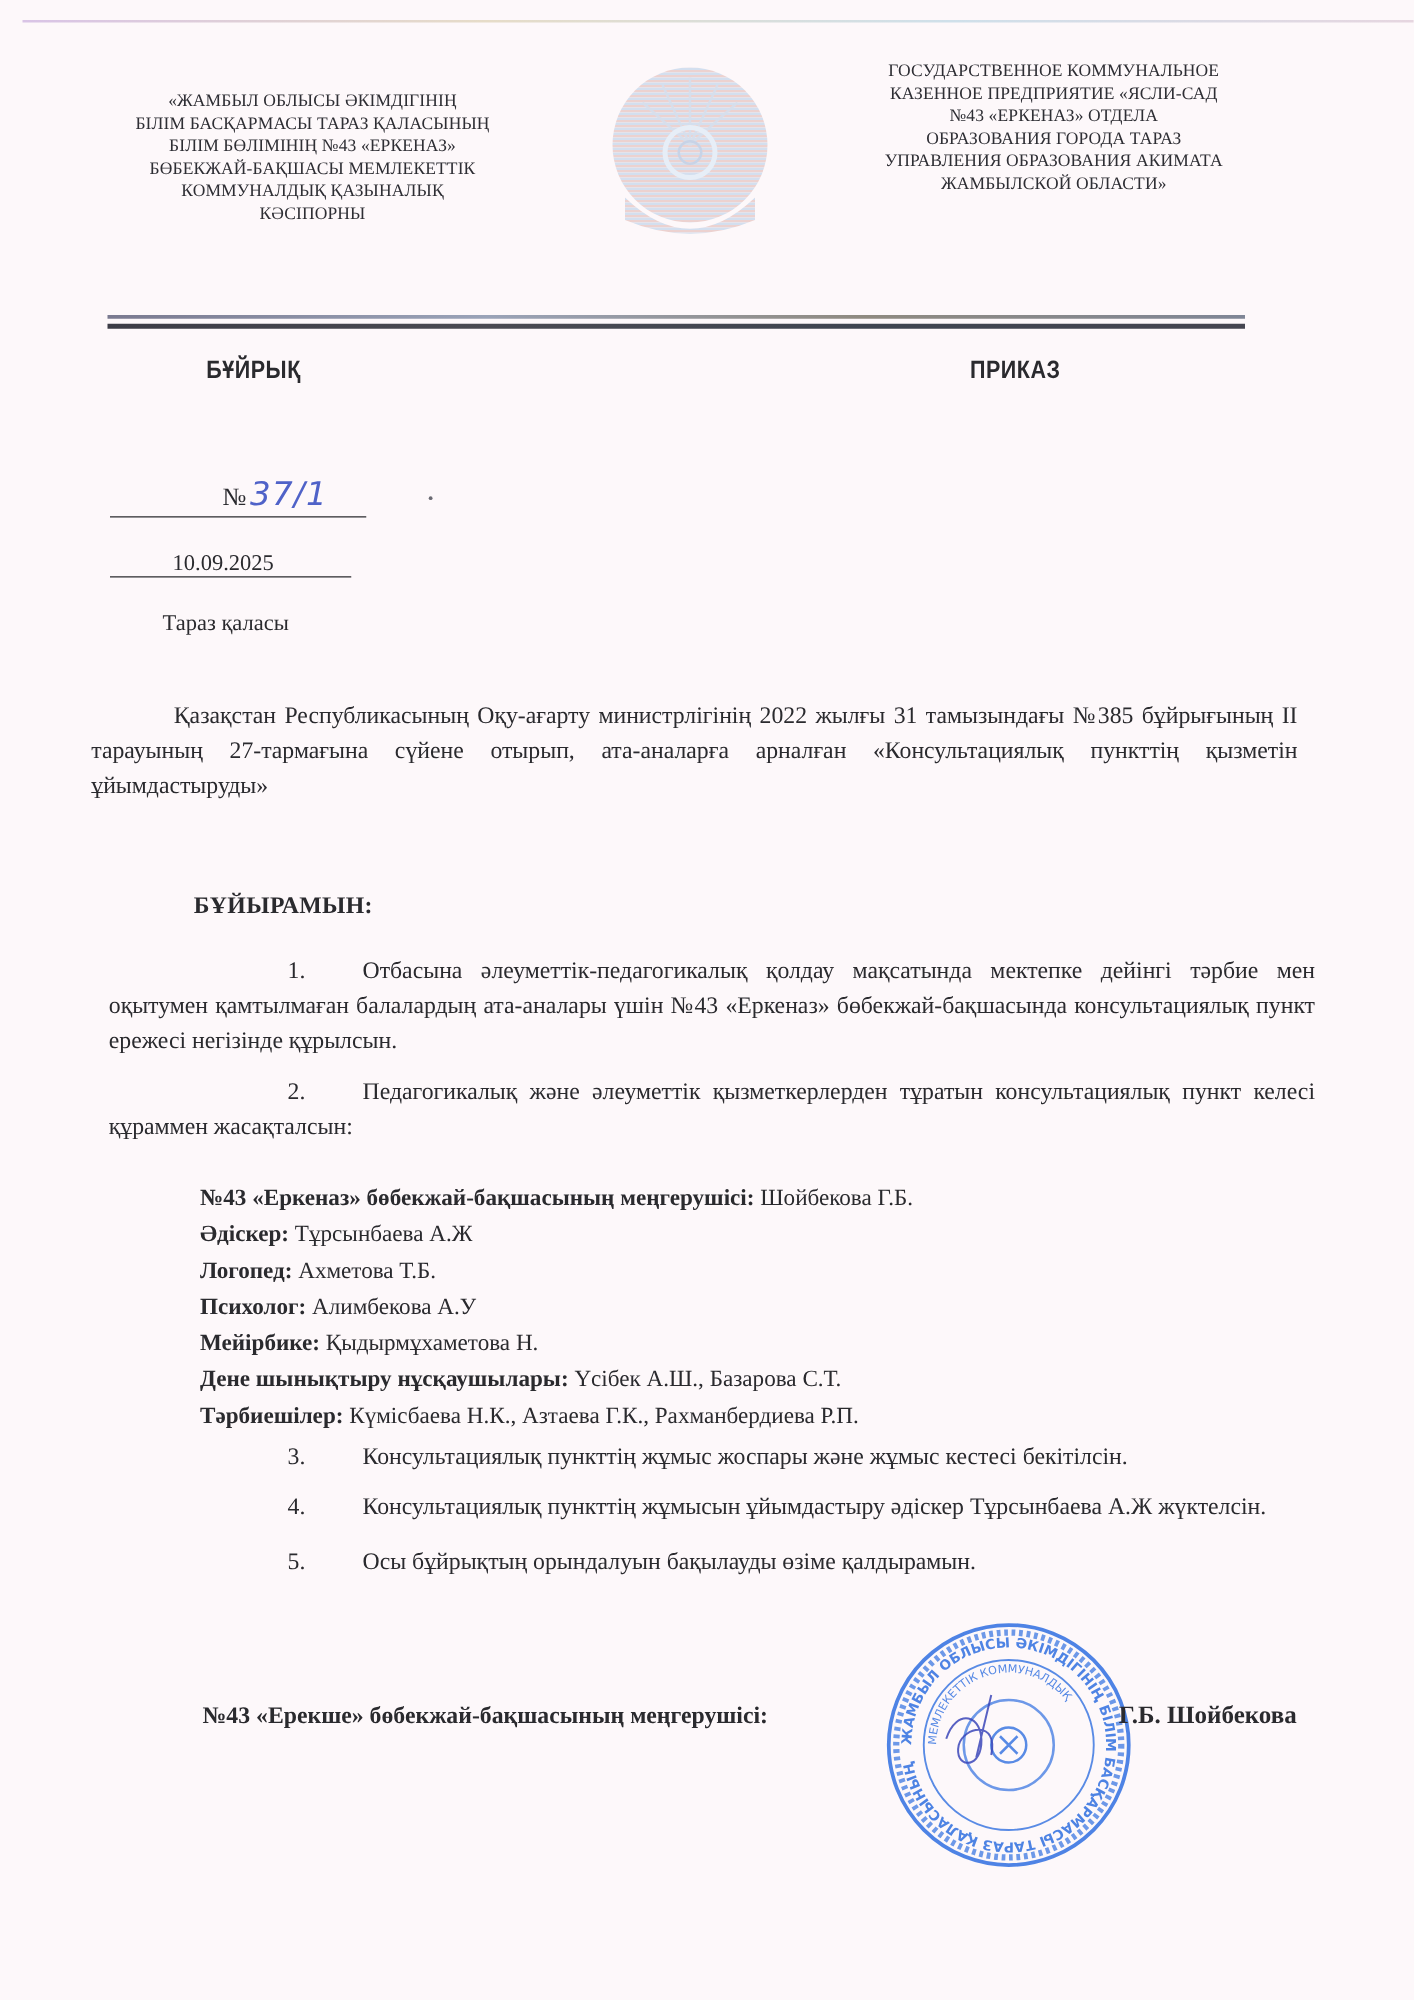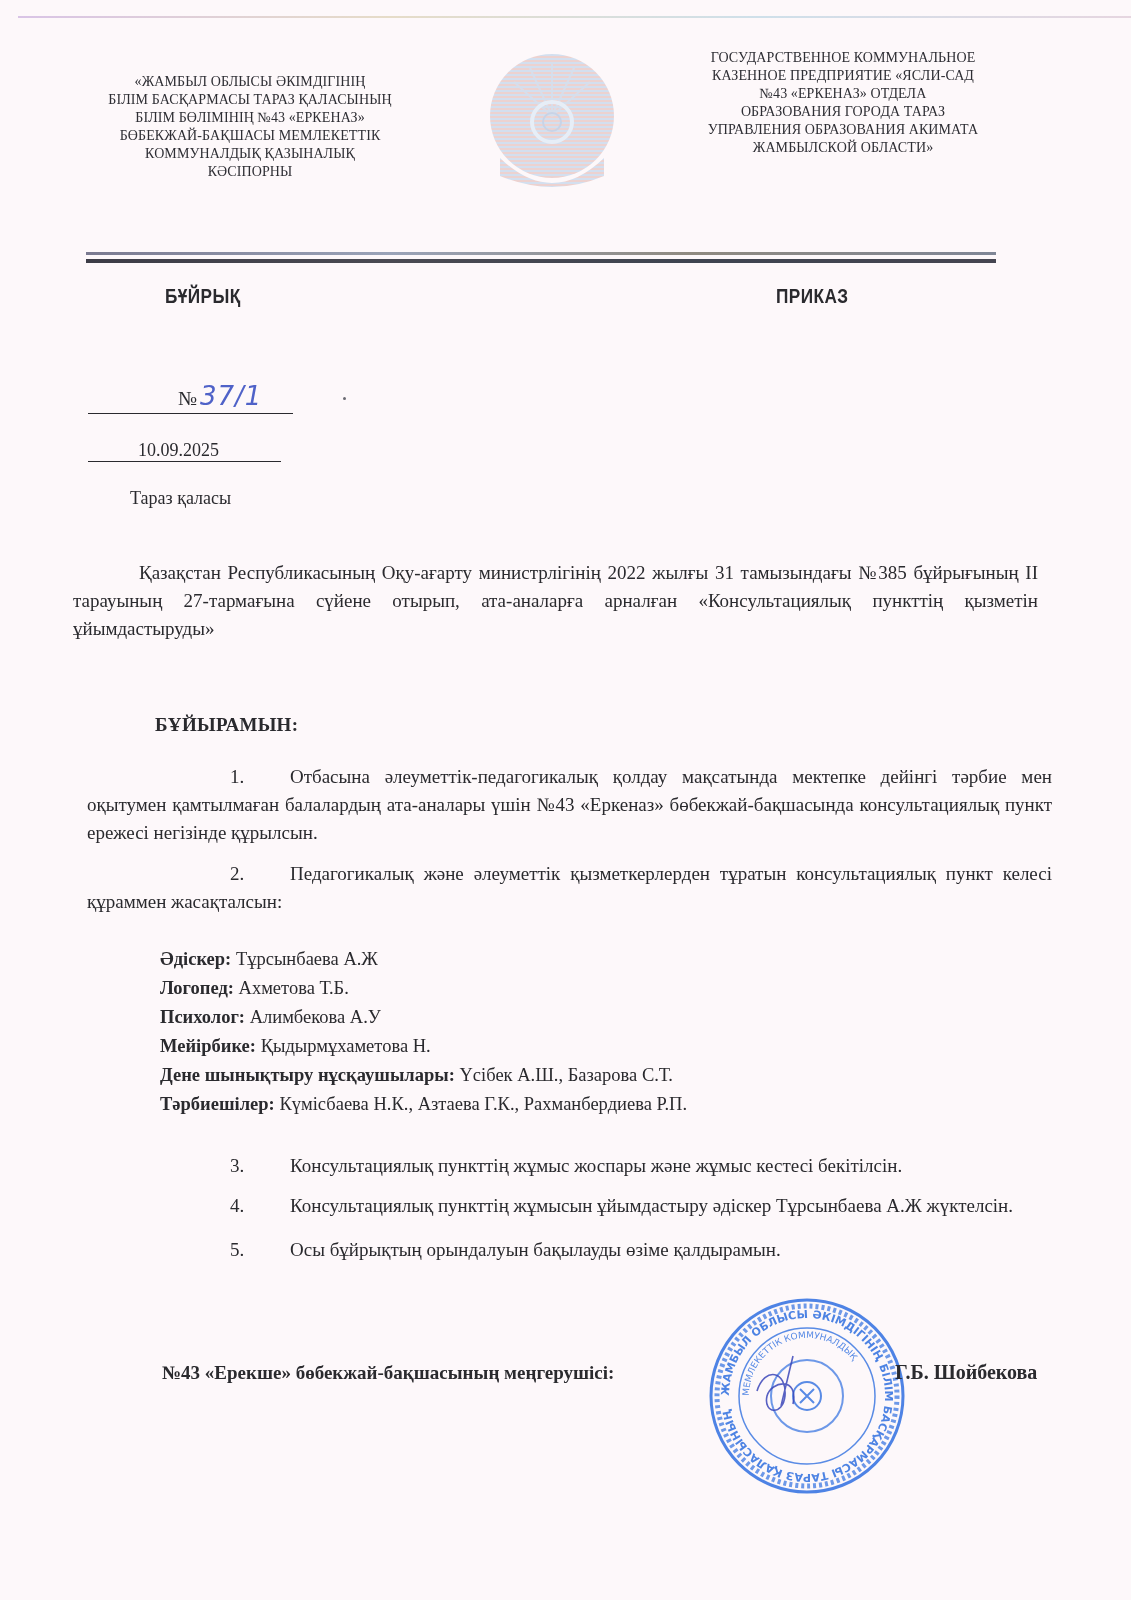--- a/index.html
+++ b/index.html
@@ -156,20 +156,21 @@
 <div class="order-word">БҰЙЫРАМЫН:</div>
 
 <div id="item-1" class="item">
   <span class="num">1.</span><span>Отбасына әлеуметтік-педагогикалық қолдау мақсатында мектепке дейінгі тәрбие мен оқытумен қамтылмаған балалардың ата-аналары үшін №43 «Еркеназ» бөбекжай-бақшасында консультациялық пункт ережесі негізінде құрылсын.</span>
 </div>
 <div id="item-2" class="item">
   <span class="num">2.</span><span>Педагогикалық және әлеуметтік қызметкерлерден тұратын консультациялық пункт келесі құраммен жасақталсын:</span>
 </div>
 
 <div class="staff">
+  <div><span class="role">№43 «Еркеназ» бөбекжай-бақшасының меңгерушісі:</span> <span>Шойбекова Г.Б.</span></div>
   <div><span class="role">Әдіскер:</span> <span>Тұрсынбаева А.Ж</span></div>
   <div><span class="role">Логопед:</span> <span>Ахметова Т.Б.</span></div>
   <div><span class="role">Психолог:</span> <span>Алимбекова А.У</span></div>
   <div><span class="role">Мейірбике:</span> <span>Қыдырмұхаметова Н.</span></div>
   <div><span class="role">Дене шынықтыру нұсқаушылары:</span> <span>Үсібек А.Ш., Базарова С.Т.</span></div>
   <div><span class="role">Тәрбиешілер:</span> <span>Күмісбаева Н.К., Азтаева Г.К., Рахманбердиева Р.П.</span></div>
 </div>
 
 <div id="item-3" class="item">
   <span class="num">3.</span><span>Консультациялық пункттің жұмыс жоспары және жұмыс кестесі бекітілсін.</span>

